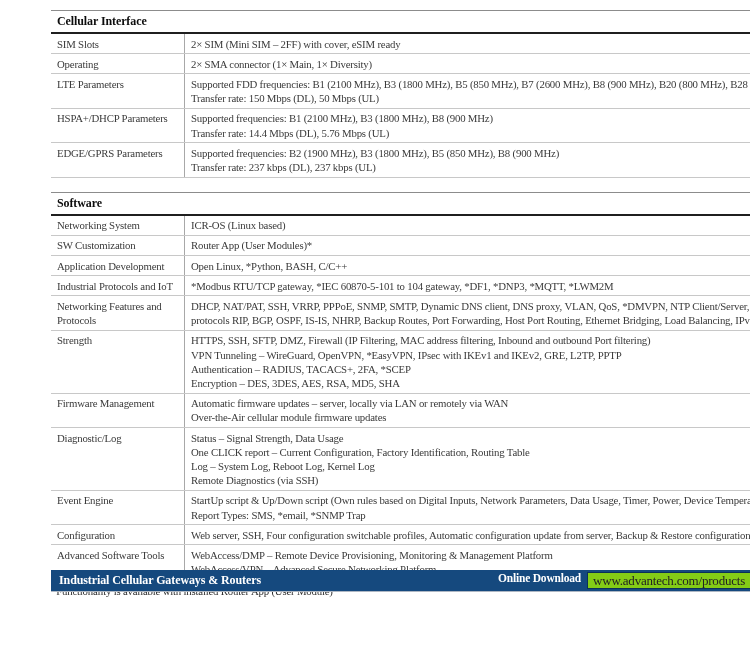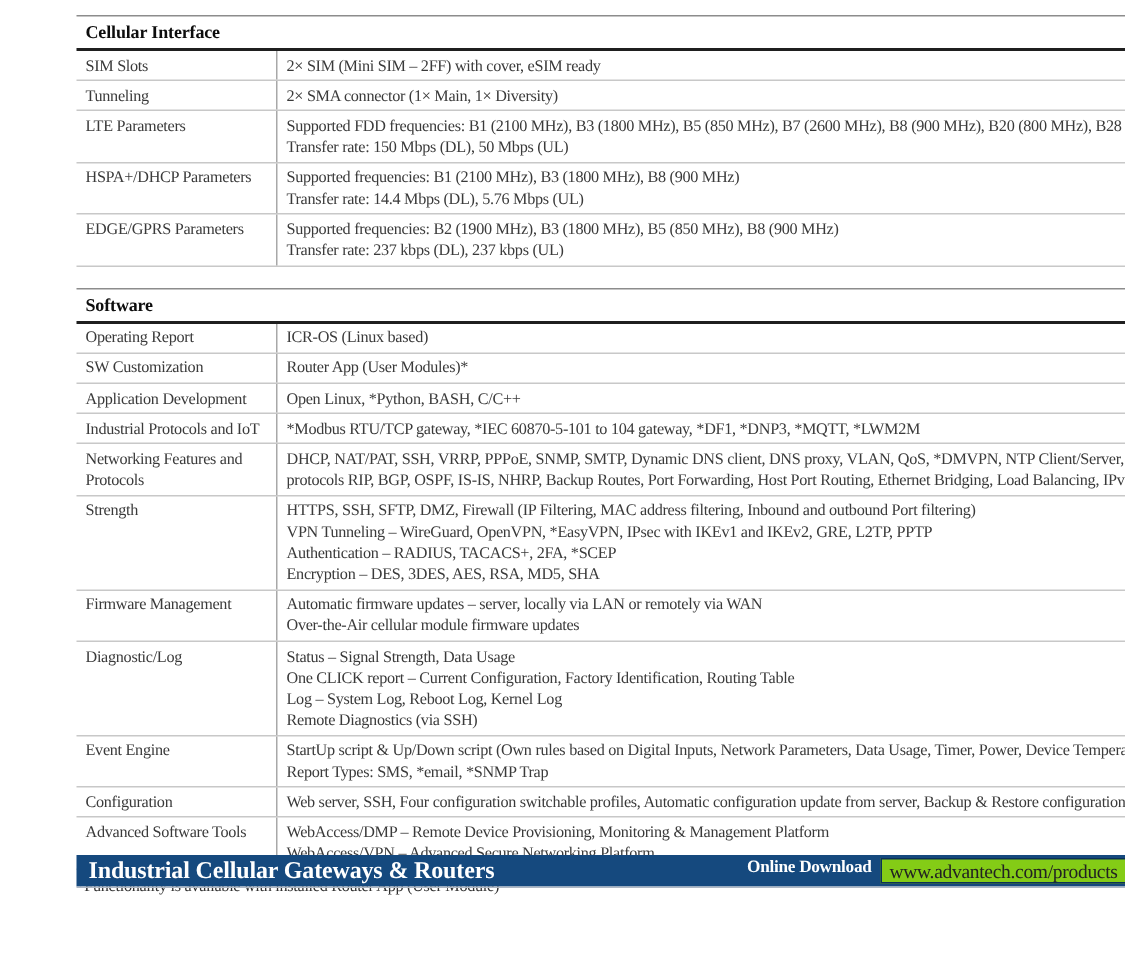--- a/index.html
+++ b/index.html
@@ -67,21 +67,21 @@
     position: absolute;
     left: 4px;
     right: 0;
     top: 591px;
     height: 1px;
     background: #aeb7c3;
   }
   .f-title {
     color: #ffffff;
     font-weight: bold;
-    font-size: 16px;
+    font-size: 12px;
     padding-left: 8px;
     letter-spacing: -0.1px;
     white-space: nowrap;
   }
   .f-right {
     margin-left: auto;
     display: flex;
     align-items: flex-start;
   }
   .dl-label {
@@ -114,21 +114,21 @@
     <div class="tbl-header">Cellular Interface</div>
 
     <div class="row">
       <div class="lbl">SIM Slots</div>
       <div class="val">
         <div class="line">2× SIM (Mini SIM – 2FF) with cover, eSIM ready</div>
       </div>
     </div>
 
     <div class="row">
-      <div class="lbl">Tunneling</div>
+      <div class="lbl">Operating</div>
       <div class="val">
         <div class="line">2× SMA connector (1× Main, 1× Diversity)</div>
       </div>
     </div>
 
     <div class="row">
       <div class="lbl">LTE Parameters</div>
       <div class="val">
         <div class="line">Supported FDD frequencies: B1 (2100 MHz), B3 (1800 MHz), B5 (850 MHz), B7 (2600 MHz), B8 (900 MHz), B20 (800 MHz), B28 (700 MHz)</div>
         <div class="line">Transfer rate: 150 Mbps (DL), 50 Mbps (UL)</div>
@@ -149,21 +149,21 @@
         <div class="line">Supported frequencies: B2 (1900 MHz), B3 (1800 MHz), B5 (850 MHz), B8 (900 MHz)</div>
         <div class="line">Transfer rate: 237 kbps (DL), 237 kbps (UL)</div>
       </div>
     </div>
   </div>
 
   <div class="spec-table second">
     <div class="tbl-header">Software</div>
 
     <div class="row">
-      <div class="lbl">Operating Report</div>
+      <div class="lbl">Networking System</div>
       <div class="val">
         <div class="line">ICR-OS (Linux based)</div>
       </div>
     </div>
 
     <div class="row">
       <div class="lbl">SW Customization</div>
       <div class="val">
         <div class="line">Router App (User Modules)*</div>
       </div>

